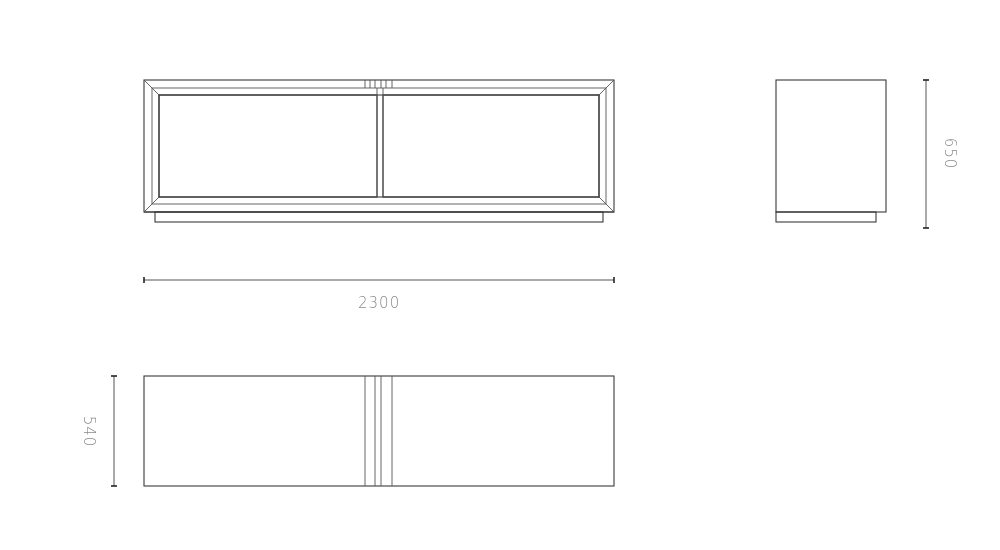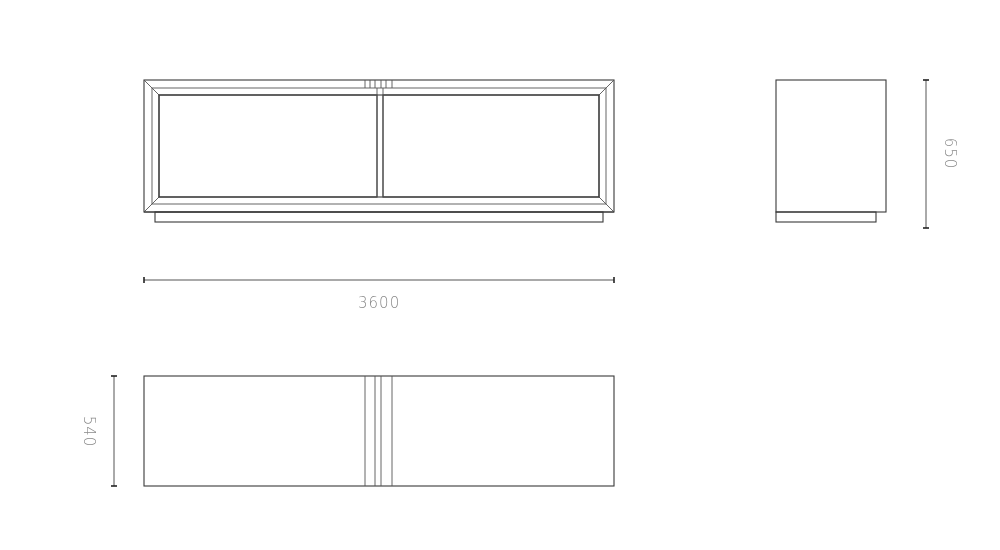--- a/index.html
+++ b/index.html
@@ -79,15 +79,15 @@
       <line x1="923" y1="80" x2="929" y2="80" class="tick"></line>
       <line x1="923" y1="228" x2="929" y2="228" class="tick"></line>
     </g>
   <g id="dim-depth">
       <line x1="114" y1="376" x2="114" y2="486" class="dim"></line>
       <line x1="111" y1="376" x2="117" y2="376" class="tick"></line>
       <line x1="111" y1="486" x2="117" y2="486" class="tick"></line>
     </g>
 </svg>
 
-<div id="lbl-width" class="dim-label" style="left: 358px; top: 295.5px;">3600</div>
+<div id="lbl-width" class="dim-label" style="left: 358px; top: 295.5px;">2300</div>
 <div id="lbl-height" class="dim-label rot-cw" style="left: 934px; top: 145.5px;">650</div>
 <div id="lbl-depth" class="dim-label rot-cw" style="left: 73px; top: 423.5px;">540</div>
 
 </body></html>

